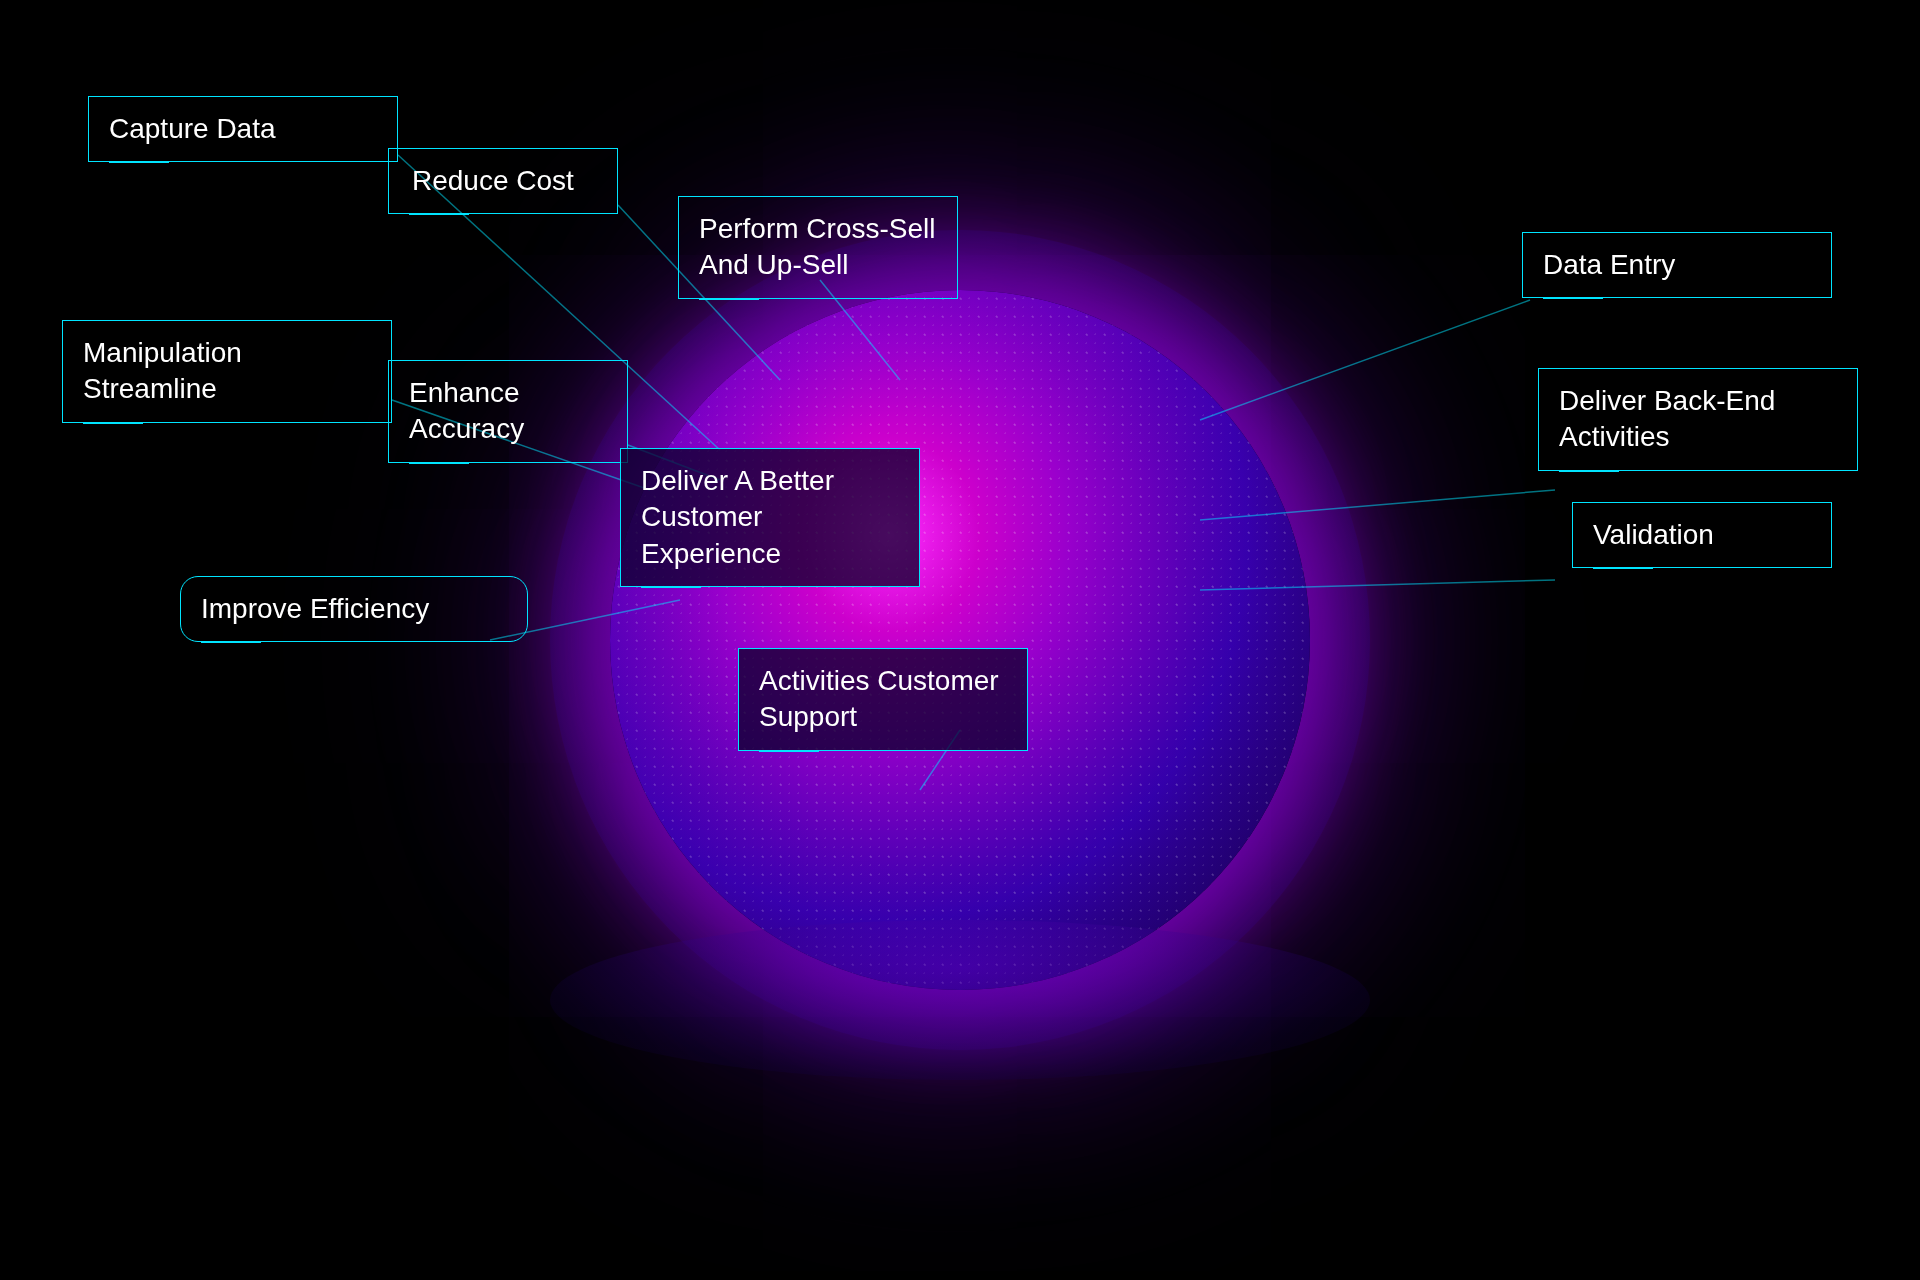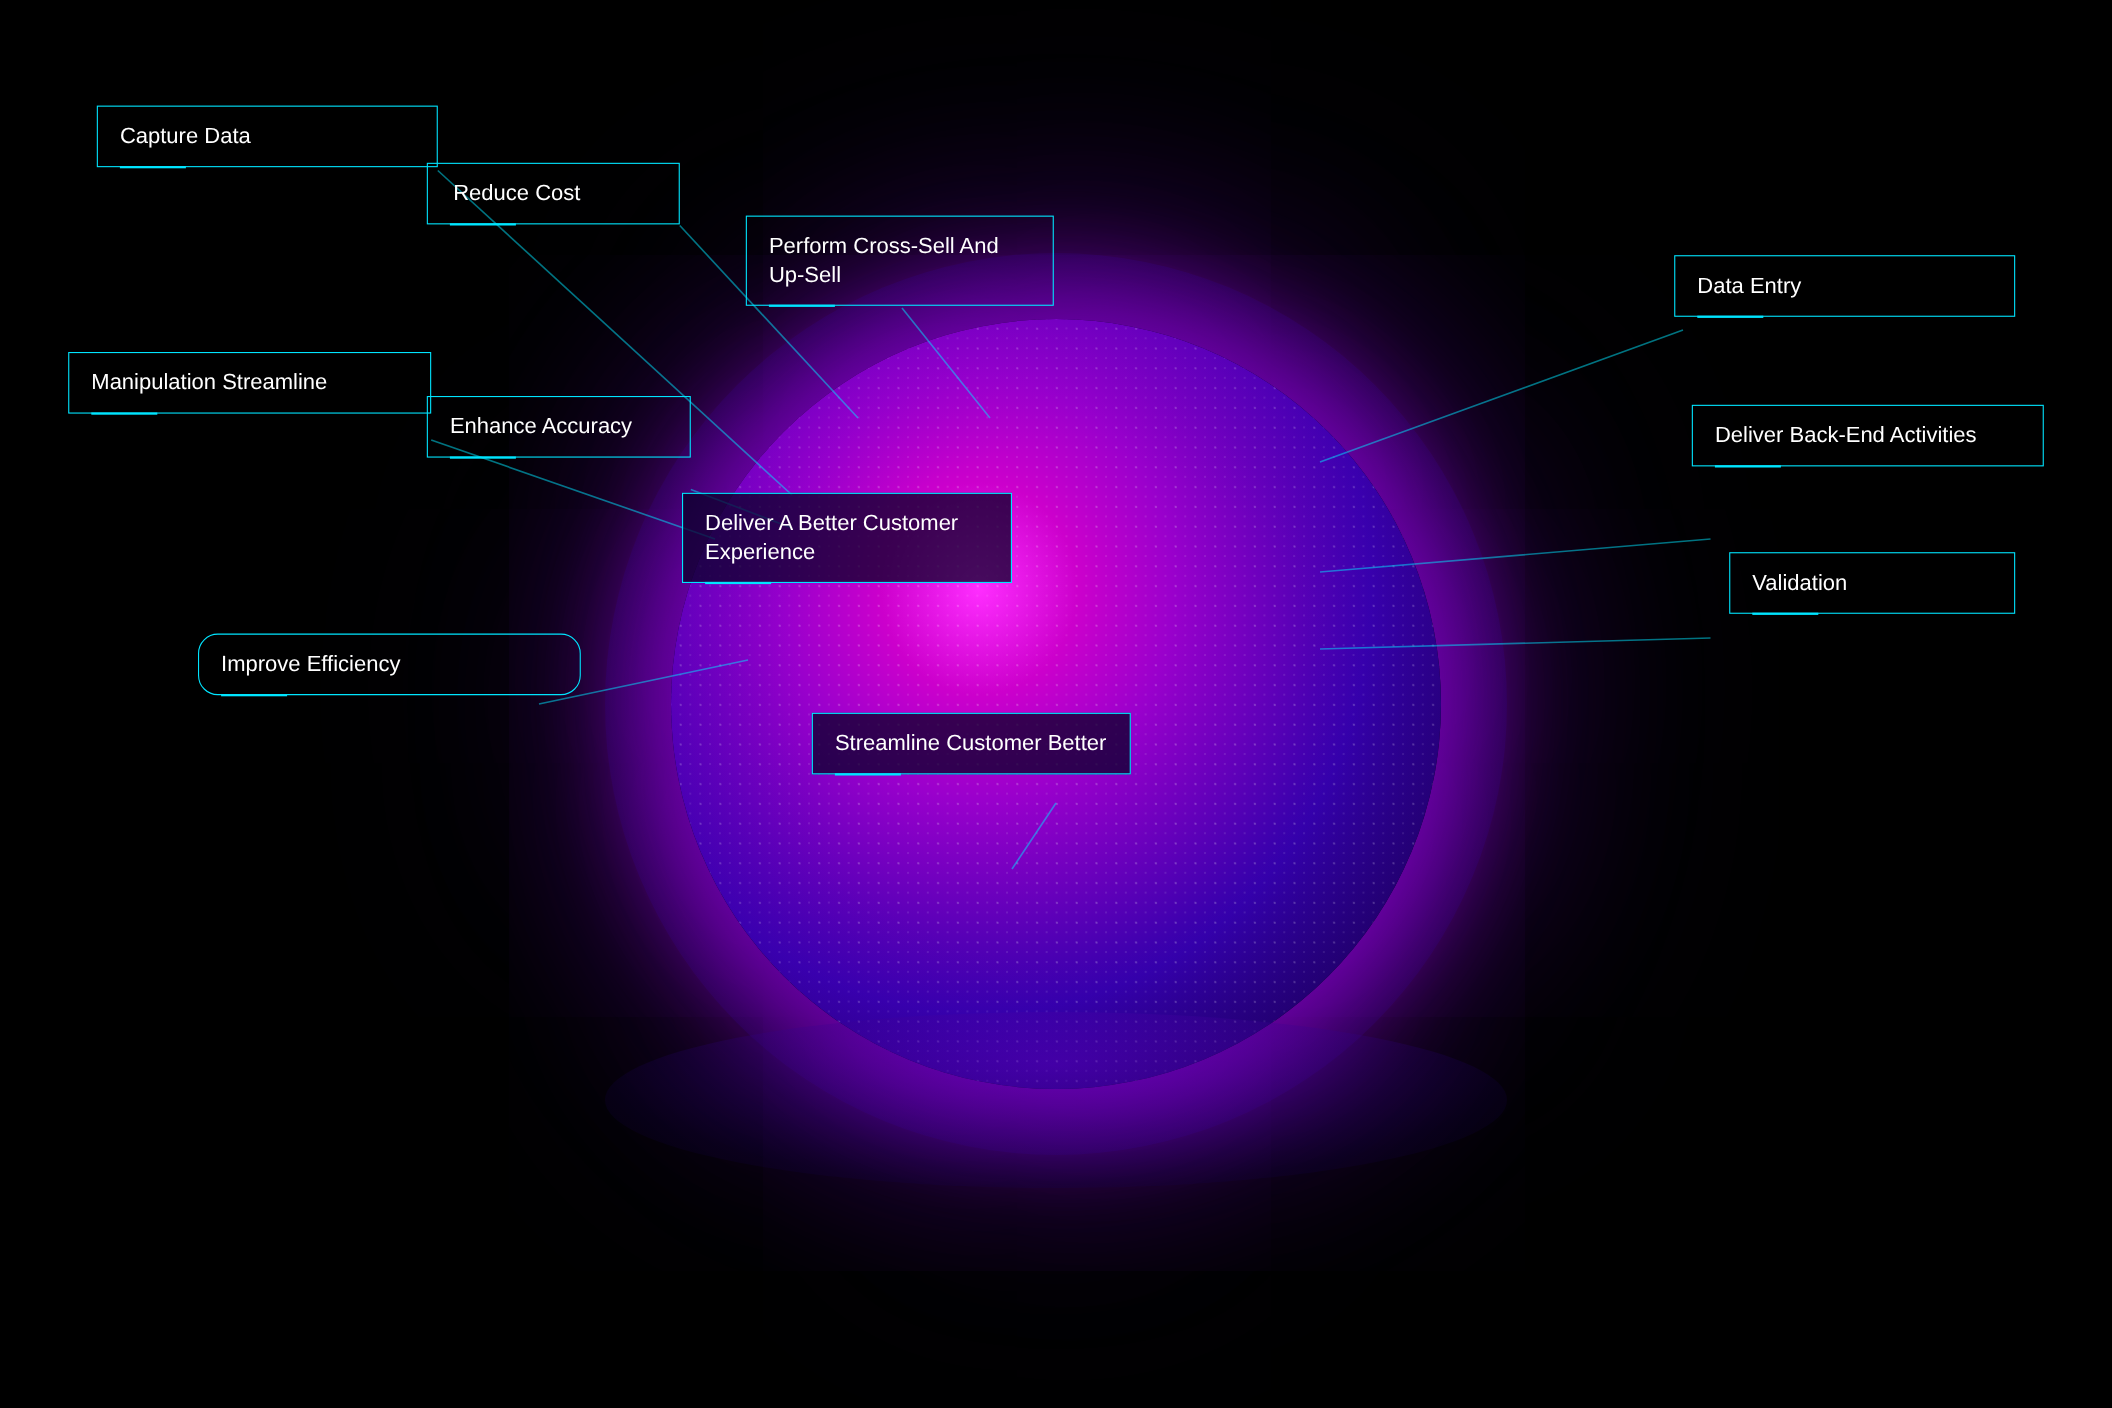--- a/index.html
+++ b/index.html
@@ -89,21 +89,21 @@
         transparent 100%
       );
     }
 
     
     .label-box {
       position: absolute;
       border: 1.5px solid #00e5ff;
       padding: 14px 20px;
       color: #fff;
-      font-size: 20px;
+      font-size: 28px;
       font-weight: 400;
       line-height: 1.3;
       background: transparent;
     }
 
     .label-box.dark-bg {
       background: rgba(10, 0, 40, 0.75);
     }
 
     
@@ -253,14 +253,14 @@
 
 <div id="box-deliver-customer" class="label-box dark-bg">
   <span>Deliver A Better Customer Experience</span>
 </div>
 
 <div id="box-validation" class="label-box">
   <span>Validation</span>
 </div>
 
 <div id="box-streamline" class="label-box dark-bg">
-  <span>Streamline Customer Better</span>
+  <span>Activities Customer Support</span>
 </div>
 
 </body></html>

